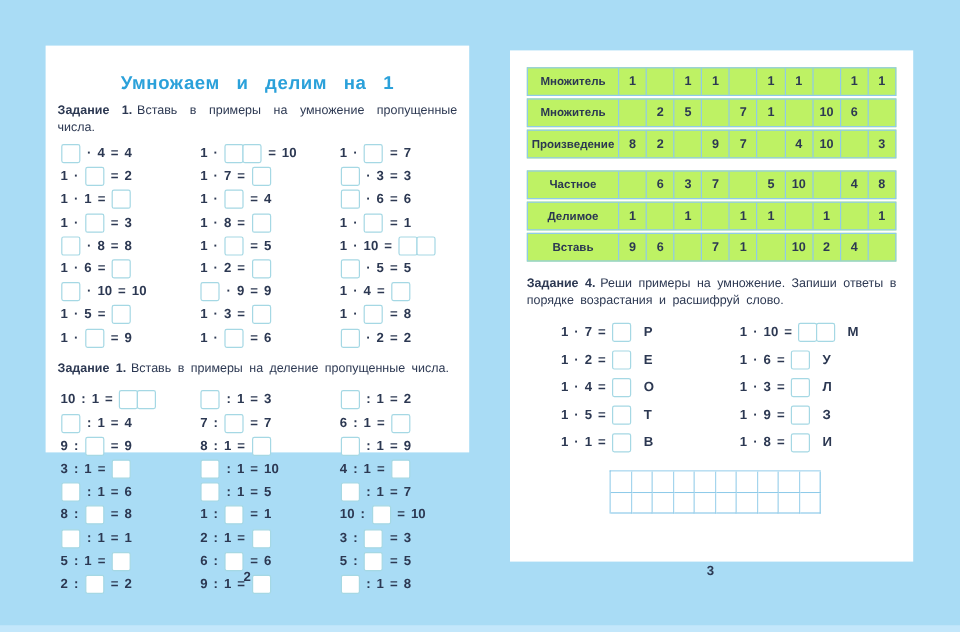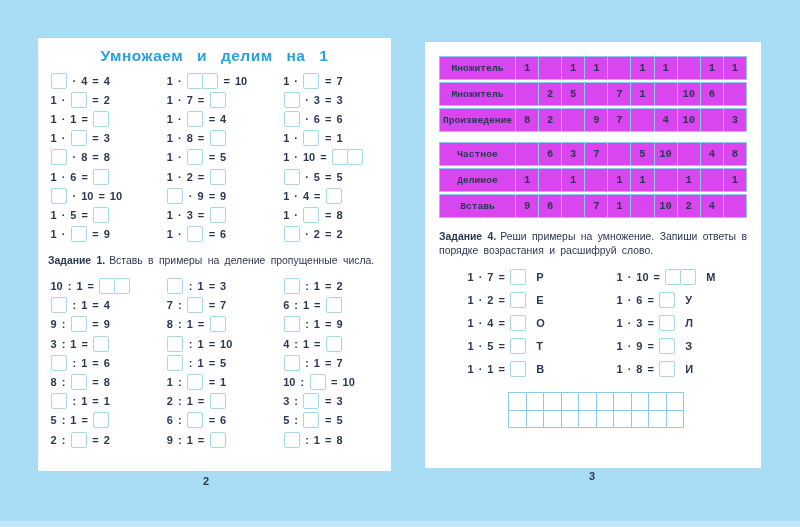--- a/index.html
+++ b/index.html
@@ -8,21 +8,21 @@
   }
   *{box-sizing:border-box;}
   html,body{margin:0;padding:0;}
   body{
     width:800px;height:527px;position:relative;overflow:hidden;
     background:var(--bg);
     font-family:"Liberation Sans", sans-serif;
     color:var(--ink);
   }
   .page{position:absolute;background:#fff;}
-  .page-left{left:38px;top:38px;width:353px;height:433px;padding:6px 10px;}
+  .page-left{left:38px;top:38px;width:353px;height:339px;padding:20px 10px;}
   .page-right{left:425px;top:42px;width:336px;height:426px;padding:8px 14px;}
 
   .title{
     margin-top:2px;text-align:center;
     color:var(--title);font-weight:bold;font-size:15.5px;
     letter-spacing:.5px;word-spacing:9px;line-height:20px;
   }
   .task-head{
     margin-top:6px;font-size:10.4px;line-height:1.32;
     text-align:justify;word-spacing:2.5px;
@@ -38,21 +38,21 @@
   .tok{margin:0 2.5px;white-space:nowrap;}
   .boxrun{display:inline-flex;margin:0 3px;}
   .box{
     width:16px;height:16px;background:#fff;border:1.2px solid var(--box);
     border-radius:2px;display:inline-block;
   }
   .box.joined{margin-left:-1.2px;}
   .letter{margin-left:7px;font-weight:bold;font-size:11px;}
 
   .t-table{margin-top:6px;}
-  .trow{display:flex;border:1px solid var(--tbl);margin-bottom:2px;height:24px;background:#d946ef;font-family:Liberation Mono, monospace;}
+  .trow{display:flex;border:1px solid var(--tbl);margin-bottom:2px;height:24px;background:#bef264;}
   .tlabel{
     width:76px;flex:none;border-right:1px solid var(--tbl);
     display:flex;align-items:center;justify-content:center;
     font-weight:bold;font-size:9.6px;
   }
   .tcell{
     flex:1;border-right:1px solid var(--tbl);
     display:flex;align-items:center;justify-content:center;
     font-weight:bold;font-size:10.5px;
   }
@@ -75,20 +75,23 @@
   .bottom-strip{position:absolute;left:0;bottom:0;width:800px;height:6px;background:var(--strip);}
 </style>
 </head>
 <body>
 
 <div>
 
   <div class="page page-left">
     <div class="title">Умножаем  и  делим  на  1</div>
 
+    <div class="task-head">
+      <b>Задание 1.</b><span>Вставь в примеры на умножение пропущенные числа.</span>
+    </div>
     <div class="eq-cols">
         <div class="eq-col">
           <div class="eq-row">
             <span class="boxrun">
               <span class="box"></span>
             </span>
             <span class="tok">·</span>
             <span class="tok">4</span>
             <span class="tok">=</span>
             <span class="tok">4</span>

